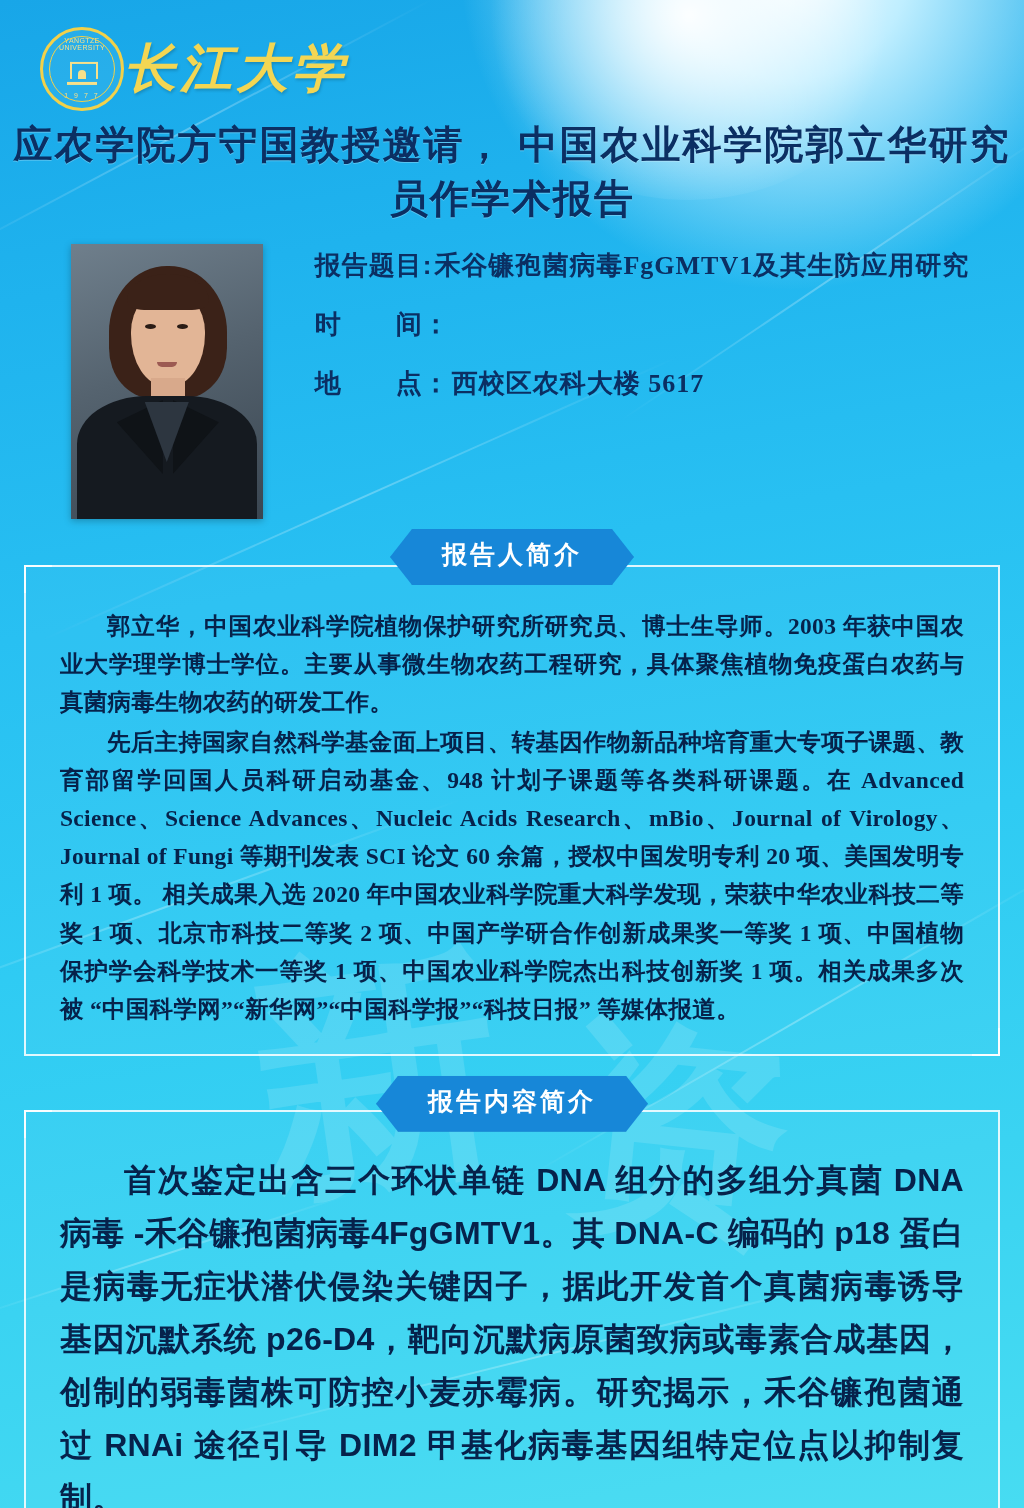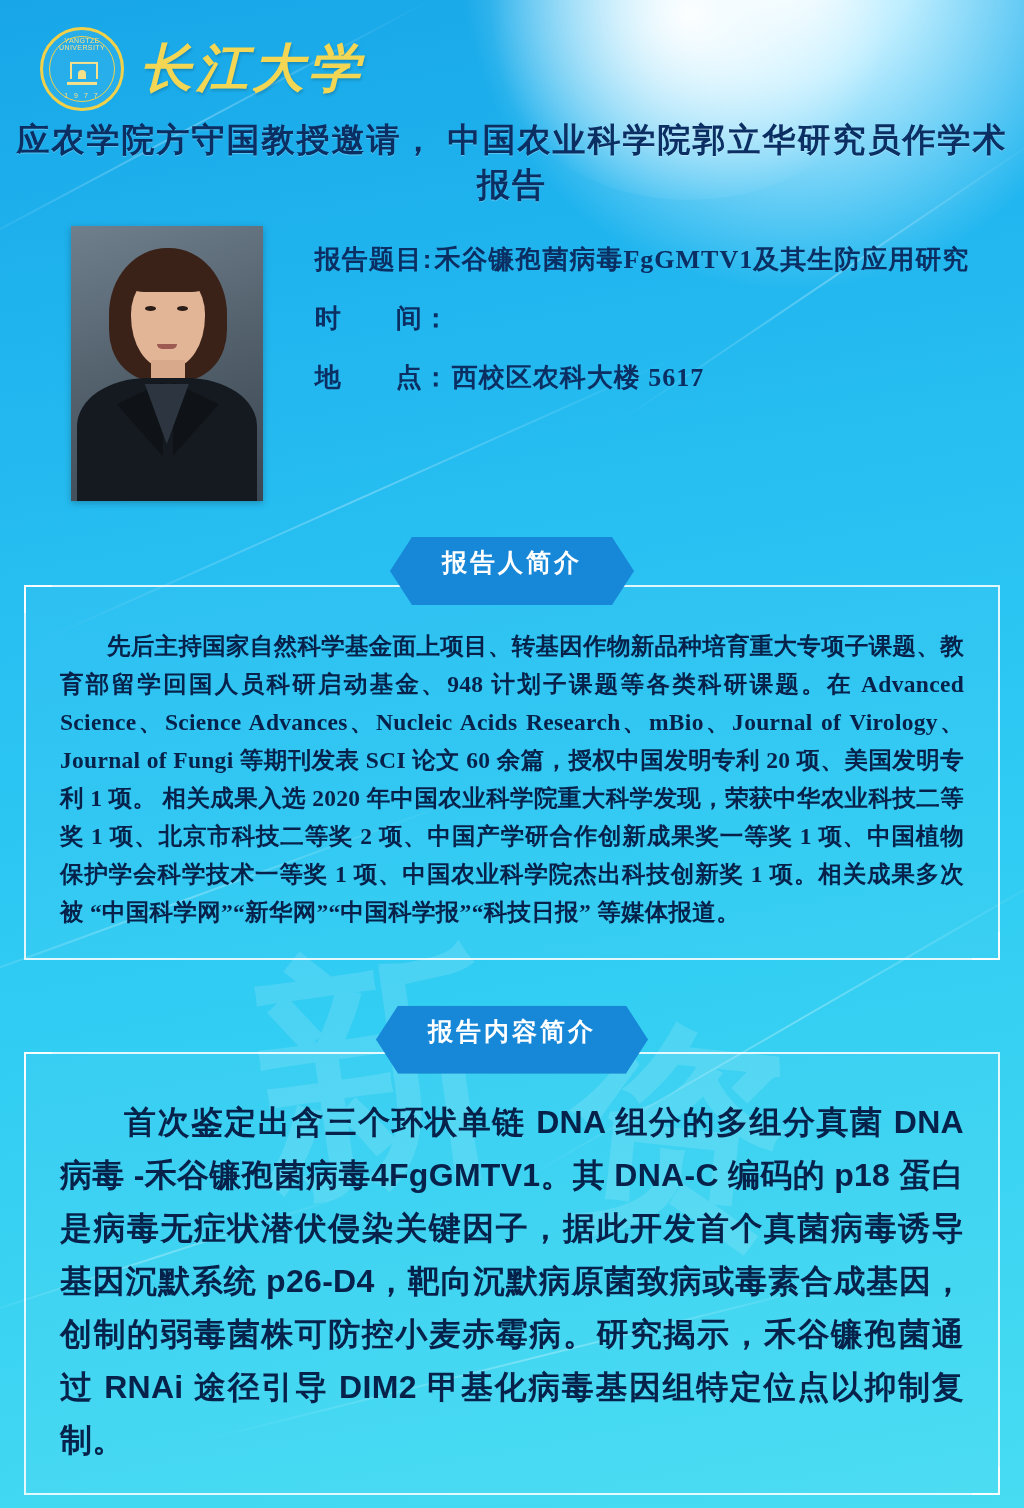--- a/index.html
+++ b/index.html
@@ -57,21 +57,20 @@
   }
   .wm1 { left: 250px; top: 950px; transform: rotate(-8deg); }
   .wm2 { left: 560px; top: 1020px; transform: rotate(6deg); font-size: 230px; }
 
   
   .logo-row {
     position: relative;
     padding: 26px 0 0 40px;
     display: flex;
     align-items: center;
-    gap: 16px;
     height: 86px;
   }
   .crest {
     width: 78px;
     height: 78px;
     border-radius: 50%;
     border: 3px solid #f2d14a;
     position: relative;
     background: rgba(255,255,255,.06);
     flex: none;
@@ -142,21 +141,21 @@
     font-style: italic;
     text-shadow: 1px 2px 3px rgba(0,0,0,.18);
     white-space: nowrap;
   }
   .main-title {
     position: relative;
     margin: 6px 0 0 0;
     text-align: center;
     font-family: "Liberation Sans", sans-serif;
     font-weight: bold;
-    font-size: 33px;
+    font-size: 39px;
     color: #0b2f63;
     letter-spacing: 2px;
     text-shadow: 0 1px 0 rgba(255,255,255,.25);
   }
 
   
   .info-row {
     position: relative;
     display: flex;
     align-items: flex-start;
@@ -277,42 +276,41 @@
     white-space: nowrap;
   }
   .info-line .lbl {
     flex: none;
     margin-right: 2px;
   }
   .info-line .val {
     font-family: "Liberation Serif", serif;
     font-weight: bold;
   }
-  .info-line.title-line .val { font-size: 26px; margin-top: 12px; }
+  .info-line.title-line .val { font-size: 26px; }
 
   
   .banner-wrap {
     position: relative;
     display: flex;
     justify-content: center;
     margin-top: 10px;
     z-index: 4;
   }
   .banner {
     position: relative;
     background: #1787d8;
     color: #ffffff;
     font-weight: bold;
     font-size: 25px;
     letter-spacing: 3px;
-    padding: 9px 52px 26px 52px;
+    padding: 9px 52px 14px 52px;
     text-align: right;
     clip-path: polygon(22px 0, calc(100% - 22px) 0, 100% 50%, calc(100% - 22px) 100%, 22px 100%, 0 50%);
     box-shadow: 0 2px 6px rgba(0,0,0,.18);
-    margin-top: 26px;
   }
 
   
   .panel {
     position: relative;
     margin: -20px 24px 0 24px;
     border: 2px solid rgba(255,255,255,.85);
     padding: 40px 34px 26px 34px;
     color: #06224b;
     font-family: "Liberation Serif", serif;
@@ -413,20 +411,21 @@
         <span class="lbl">地　　点：</span>
         <span class="val">西校区农科大楼 5617</span>
       </div>
     </div>
   </div>
 
   <div class="banner-wrap">
     <div class="banner">报告人简介</div>
   </div>
   <div class="panel">
+    <p>郭立华，中国农业科学院植物保护研究所研究员、博士生导师。2003 年获中国农业大学理学博士学位。主要从事微生物农药工程研究，具体聚焦植物免疫蛋白农药与真菌病毒生物农药的研发工作。</p>
     <p>先后主持国家自然科学基金面上项目、转基因作物新品种培育重大专项子课题、教育部留学回国人员科研启动基金、948 计划子课题等各类科研课题。在 Advanced Science、Science Advances、Nucleic Acids Research、mBio、Journal of Virology、Journal of Fungi 等期刊发表 SCI 论文 60 余篇，授权中国发明专利 20 项、美国发明专利 1 项。 相关成果入选 2020 年中国农业科学院重大科学发现，荣获中华农业科技二等奖 1 项、北京市科技二等奖 2 项、中国产学研合作创新成果奖一等奖 1 项、中国植物保护学会科学技术一等奖 1 项、中国农业科学院杰出科技创新奖 1 项。相关成果多次被 “中国科学网”“新华网”“中国科学报”“科技日报” 等媒体报道。</p>
   </div>
 
   <div class="banner-wrap" style="margin-top:20px;">
     <div class="banner">报告内容简介</div>
   </div>
   <div class="panel second">
     <p>首次鉴定出含三个环状单链 DNA 组分的多组分真菌 DNA 病毒 -禾谷镰孢菌病毒4FgGMTV1。其 DNA-C 编码的 p18 蛋白是病毒无症状潜伏侵染关键因子，据此开发首个真菌病毒诱导基因沉默系统 p26-D4，靶向沉默病原菌致病或毒素合成基因，创制的弱毒菌株可防控小麦赤霉病。研究揭示，禾谷镰孢菌通过 RNAi 途径引导 DIM2 甲基化病毒基因组特定位点以抑制复制。</p>
   </div>
 

